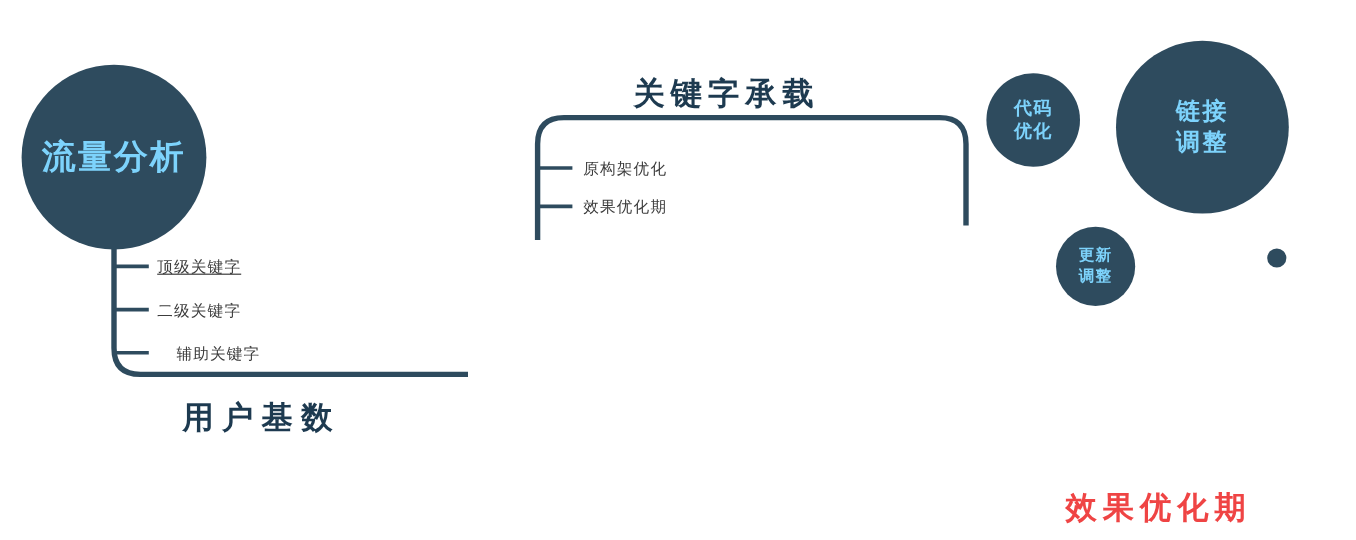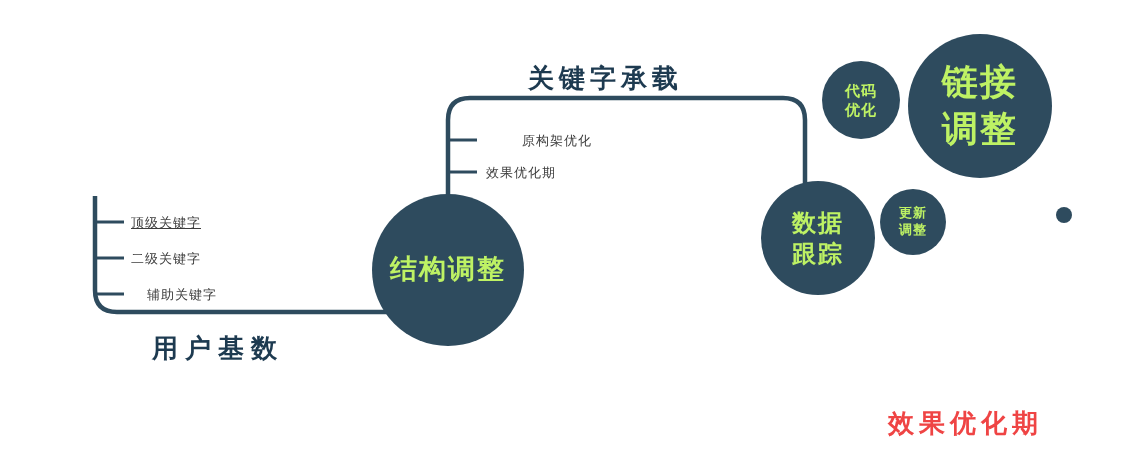--- a/index.html
+++ b/index.html
@@ -13,35 +13,35 @@
     overflow: hidden;
   }
 
   .wires { position: absolute; left: 0; top: 0; z-index: 1; }
 
   .node {
     position: absolute;
     z-index: 2;
     border-radius: 50%;
     background: #2e4b5e;
-    color: #bef264;
+    color: #7dd3fc;
     display: flex;
     align-items: center;
     justify-content: center;
     text-align: center;
     white-space: pre-line;
     font-weight: 700;
     line-height: 1.3;
   }
 
   .node-traffic          { left: 18px;  top: 54px;  width: 154px; height: 154px; font-size: 28px; letter-spacing: 2px; }
   .node-structure        { left: 372px; top: 194px; width: 152px; height: 152px; font-size: 27px; letter-spacing: 2px; }
   .node-data-tracking    { left: 761px; top: 181px; width: 114px; height: 114px; font-size: 24px; letter-spacing: 2px; }
   .node-code-opt         { left: 822px; top: 61px;  width: 78px;  height: 78px;  font-size: 15px; letter-spacing: 1px; }
-  .node-link-adjust      { left: 908px; top: 34px;  width: 144px; height: 144px; font-size: 36px; letter-spacing: 2px; }
+  .node-link-adjust      { left: 930px; top: 34px;  width: 144px; height: 144px; font-size: 20px; letter-spacing: 2px; }
   .node-update-adjust    { left: 880px; top: 189px; width: 66px;  height: 66px;  font-size: 13px; letter-spacing: 1px; }
   .node-analysis-report  { left: 930px; top: 254px; width: 114px; height: 114px; font-size: 25px; letter-spacing: 2px; }
 
   .dot {
     position: absolute;
     z-index: 2;
     left: 1056px; top: 207px;
     width: 16px; height: 16px;
     border-radius: 50%;
     background: #2e4b5e;
@@ -74,21 +74,21 @@
     z-index: 3;
     color: #3c3c3c;
     font-size: 13px;
     font-weight: 400;
     letter-spacing: 1px;
     white-space: nowrap;
   }
   .tick-traffic-0   { left: 131px; top: 214px; text-decoration: underline; }
   .tick-traffic-1   { left: 131px; top: 250px; }
   .tick-traffic-2   { left: 131px; top: 286px; margin-left: 16px; }
-  .tick-structure-0 { left: 486px; top: 132px; margin-left: 36px; }
+  .tick-structure-0 { left: 486px; top: 132px; }
   .tick-structure-1 { left: 486px; top: 164px; }
 </style>
 </head>
 <body>
 
 <div class="canvas">
 
   <svg class="wires" width="1130" height="450" viewBox="0 0 1130 450">
 
     <path d="M95,196 L95,290 Q95,312 117,312 L390,312" fill="none" stroke="#2e4b5e" stroke-width="4.5"></path>
@@ -96,25 +96,23 @@
     <path d="M448,200 L448,120 Q448,98 470,98 L783,98 Q805,98 805,120 L805,188" fill="none" stroke="#2e4b5e" stroke-width="4.5"></path>
 
     <line x1="95" y1="222" x2="124" y2="222" stroke="#2e4b5e" stroke-width="3"></line>
     <line x1="95" y1="258" x2="124" y2="258" stroke="#2e4b5e" stroke-width="3"></line>
     <line x1="95" y1="294" x2="124" y2="294" stroke="#2e4b5e" stroke-width="3"></line>
 
     <line x1="448" y1="140" x2="477" y2="140" stroke="#2e4b5e" stroke-width="3"></line>
     <line x1="448" y1="172" x2="477" y2="172" stroke="#2e4b5e" stroke-width="3"></line>
   </svg>
 
+  <div class="node node-traffic">流量分析</div>
 
-  <div class="node node-structure">结构调整</div>
 
-  <div class="node node-data-tracking">数据
-跟踪</div>
 
   <div class="node node-code-opt">代码
 优化</div>
 
   <div class="node node-link-adjust">链接
 调整</div>
 
   <div class="node node-update-adjust">更新
 调整</div>
 

